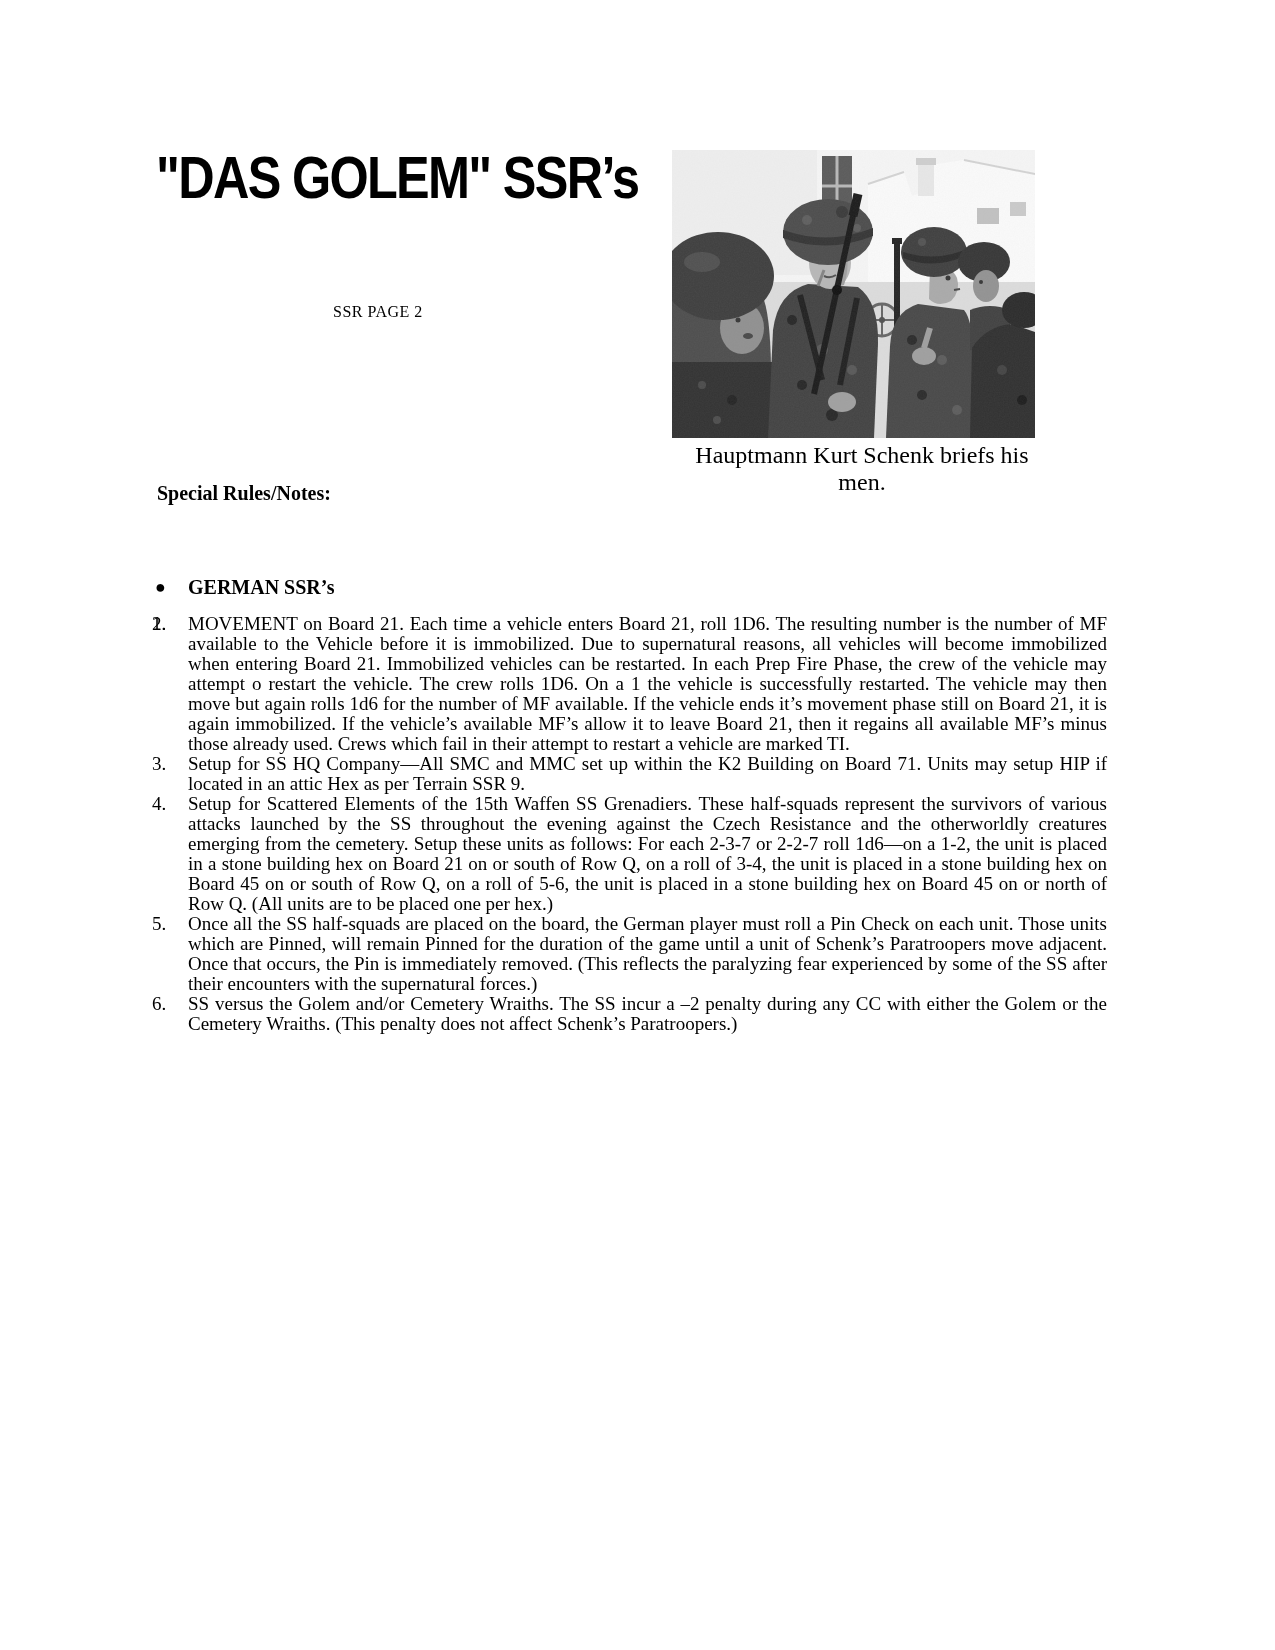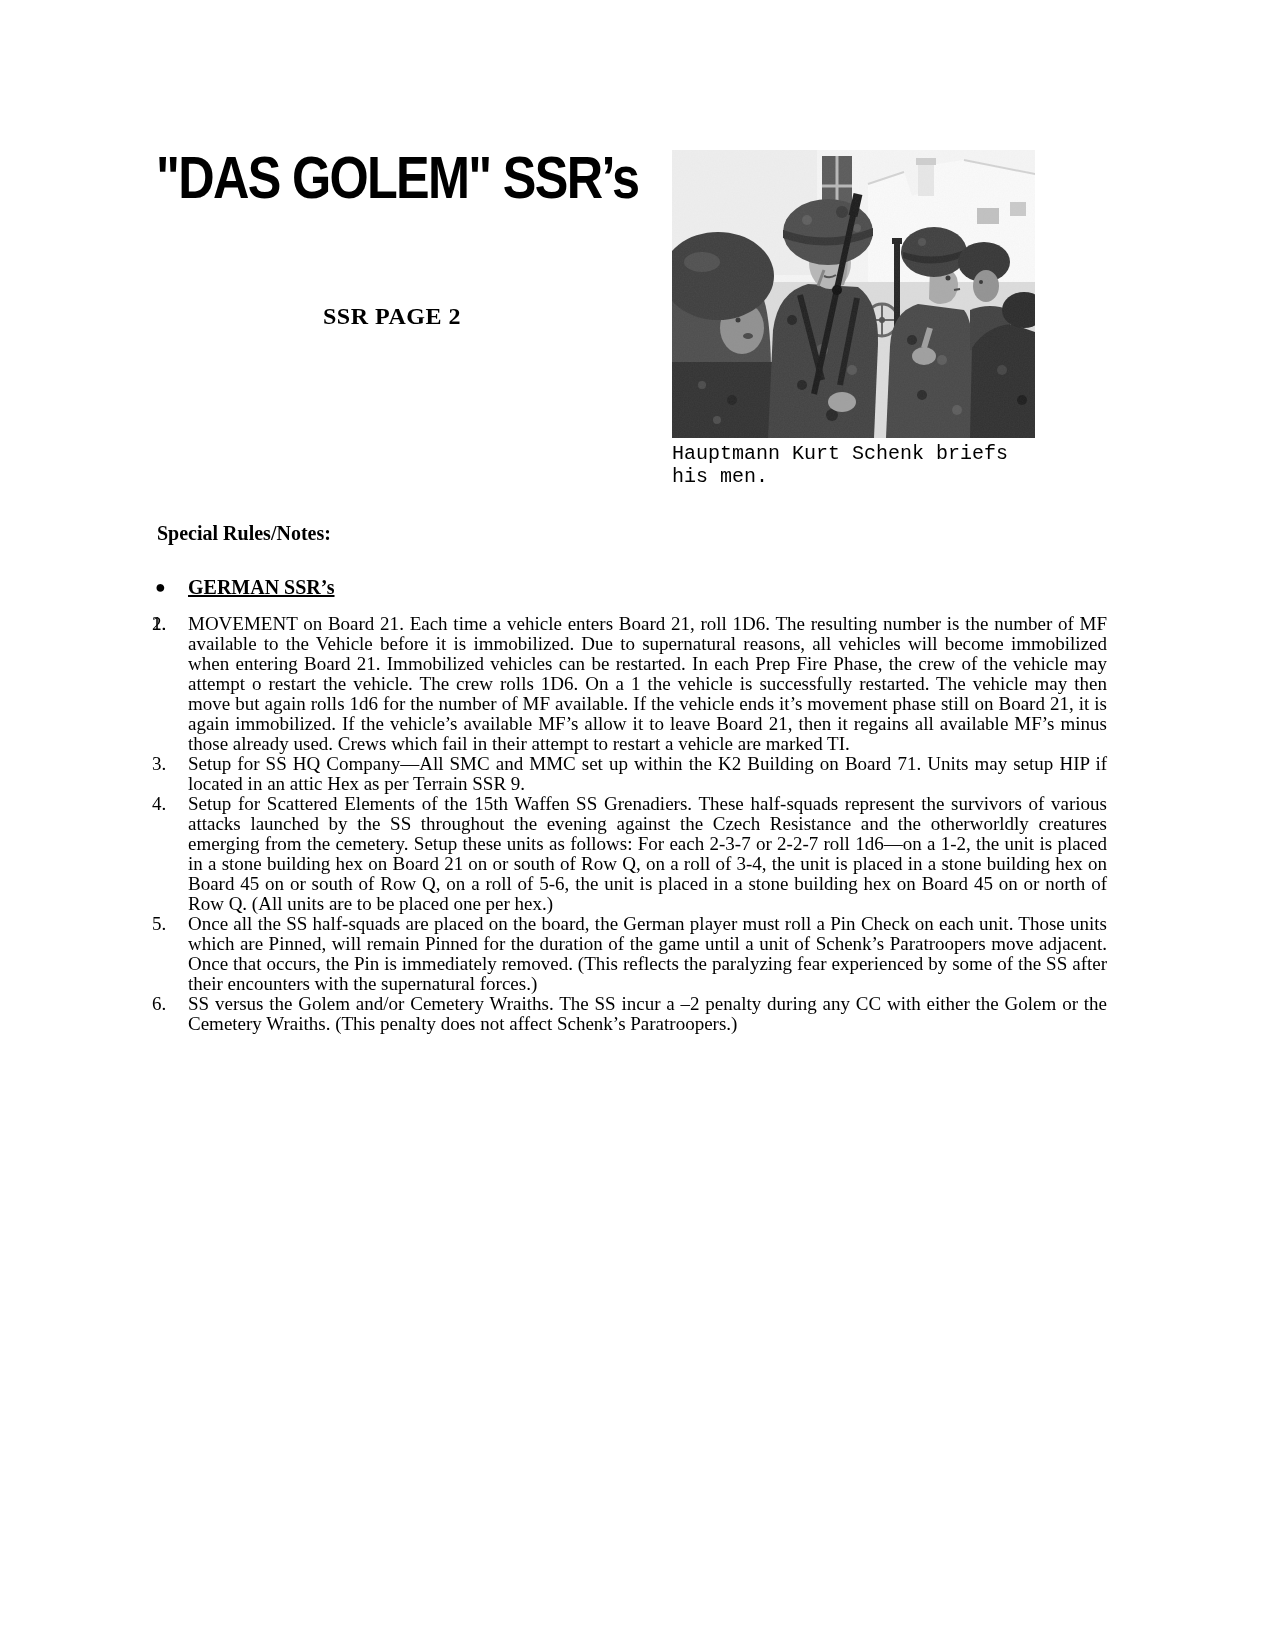--- a/index.html
+++ b/index.html
@@ -21,69 +21,67 @@
     font-weight:900;
     font-size:60px;
     line-height:1;
     letter-spacing:-2px;
     transform:scaleX(0.84);
     transform-origin:left top;
     white-space:nowrap;
   }
   .page-label{
     position:absolute;
-    left:323px;
+    left:333px;
     top:303px;
-    font-size:24px;
-    font-weight:bold;
+    font-size:16px;
+    font-weight:normal;
     letter-spacing:.5px;
   }
   .photo-frame{
     position:absolute;
     left:672px;
     top:150px;
     width:363px;
     height:288px;
     background:#e9e8e3;
     overflow:hidden;
   }
   .photo-frame svg{display:block;filter:grayscale(1) contrast(1.03);}
   .photo-caption{
     position:absolute;
     left:672px;
     top:442px;
     width:380px;
-    text-align:left;
-    font-size:20px;
-    font-family:Liberation Mono, monospace;
+    text-align:center;
+    font-size:24px;
   }
   .section-heading{
     position:absolute;
     left:157px;
-    top:522px;
+    top:482px;
     font-size:20px;
     font-weight:bold;
   }
   .bullet-row{
     position:absolute;
     left:150px;
     top:576px;
     width:957px;
     font-size:20px;
     font-weight:bold;
   }
   .bullet-glyph{
     position:absolute;
     left:5px;
     top:1px;
     font-size:18px;
   }
   .bullet-label{
     margin-left:38px;
-    text-decoration:underline;
     margin-top:12px;
   }
   .rules-list{
     position:absolute;
     left:150px;
     top:614px;
     width:957px;
     font-size:19px;
     line-height:20px;
   }

